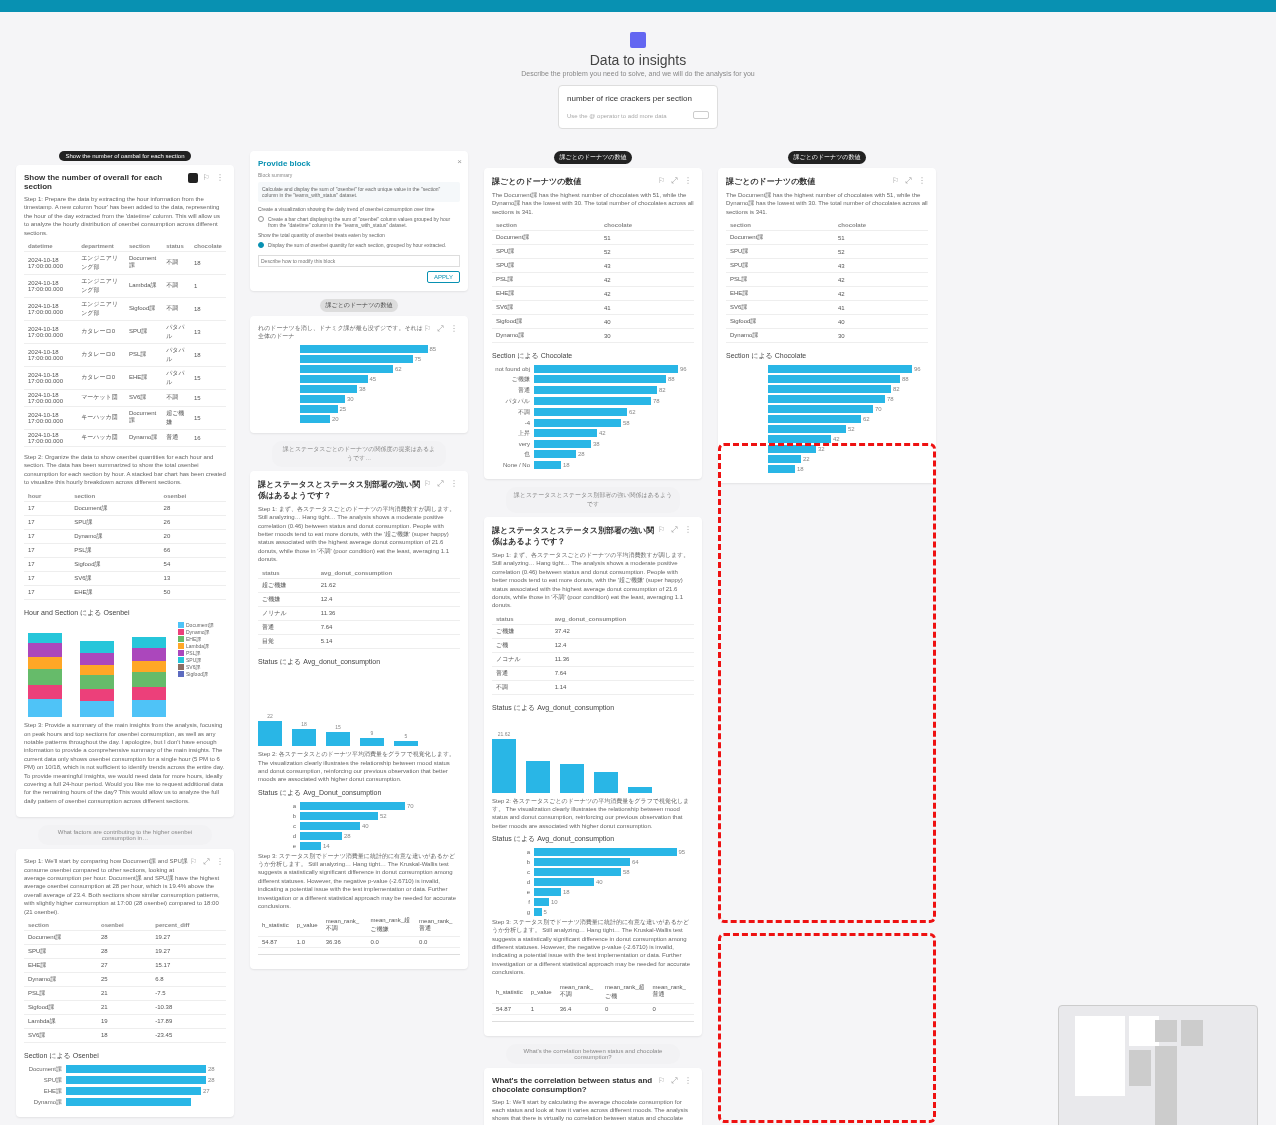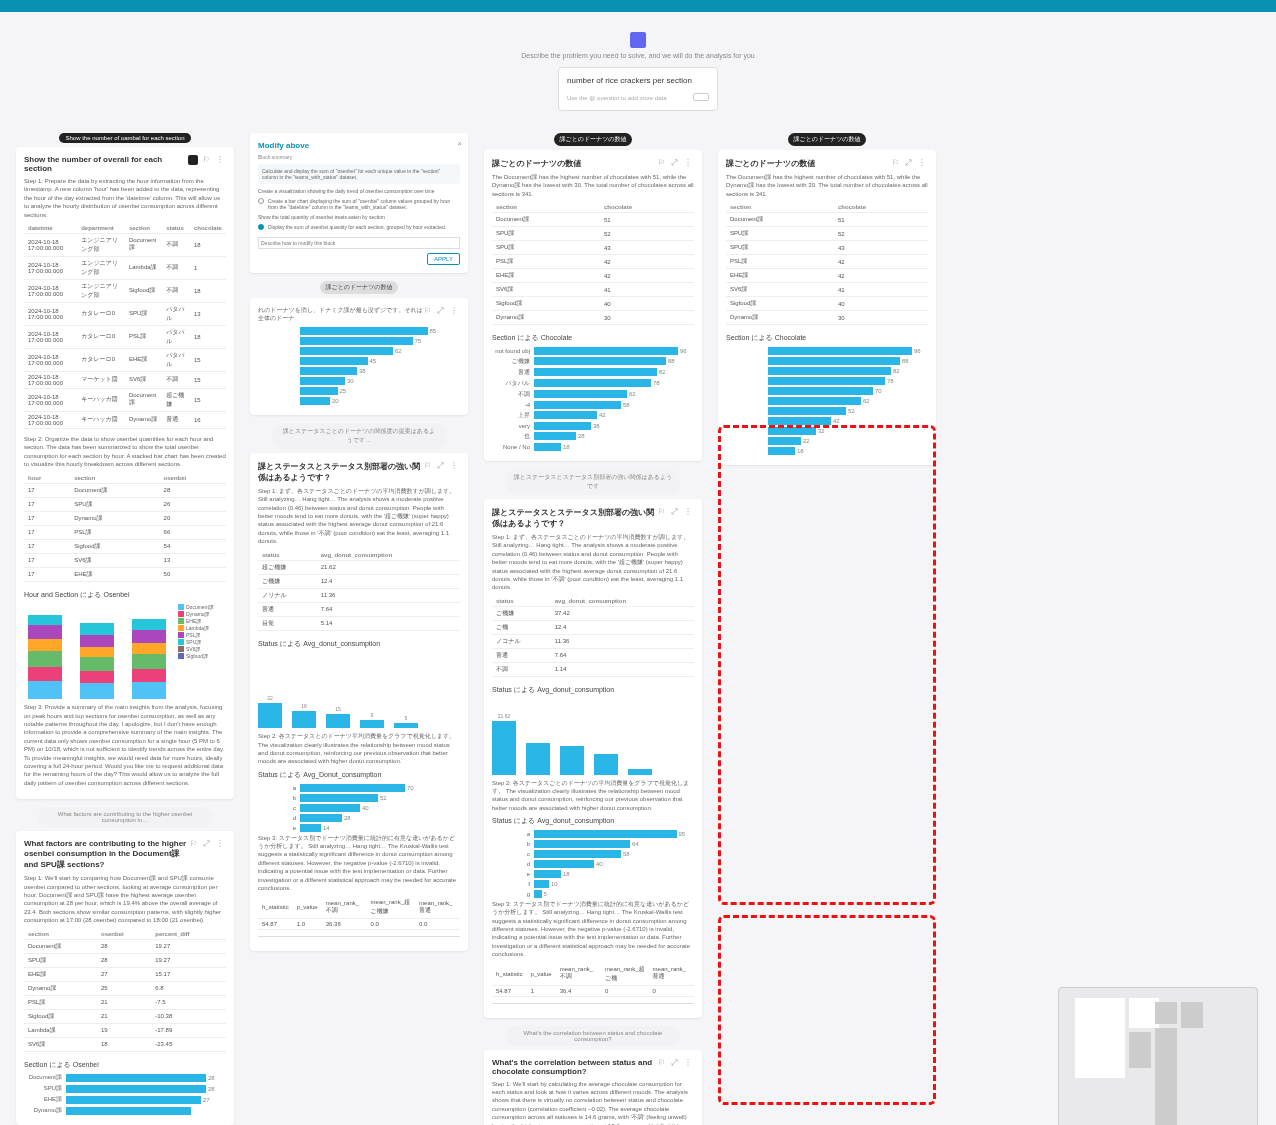--- a/index.html
+++ b/index.html
@@ -54,20 +54,21 @@
 .red-dash{position:absolute;border:3px dashed #e11;border-radius:6px}
 .suggestion{background:#f2f2f4;color:#888;font-size:6px;padding:4px 8px;border-radius:10px;text-align:center;margin:4px auto;width:80%}
 </style>
 </head>
 <body>
 
 <div class="topbar"></div>
 
 <div class="hero">
   <div class="hero-icon"></div>
+  <div class="hero-title">Data to insights</div>
   <div class="hero-sub">Describe the problem you need to solve, and we will do the analysis for you</div>
   <div class="prompt-box">
     <div class="pt">number of rice crackers per section</div>
     <span class="ph">Use the @ operator to add more data</span>
     <span class="go"></span>
   </div>
 </div>
 
 <div class="canvas">
 
@@ -241,21 +242,20 @@
             <div class="li"><span class="sw" style="background:#5c6bc0"></span>Sigfood課</div>
           </div>
     </div>
     <p>Step 3: Provide a summary of the main insights from the analysis, focusing on peak hours and top sections for osenbei consumption, as well as any notable patterns throughout the day.
 I apologize, but I don't have enough information to provide a comprehensive summary of the main insights. The current data only shows osenbei consumption for a single hour (5 PM to 6 PM) on 10/18, which is not sufficient to identify trends across the entire day. To provide meaningful insights, we would need data for more hours, ideally covering a full 24-hour period.
 Would you like me to request additional data for the remaining hours of the day? This would allow us to analyze the full daily pattern of osenbei consumption across different sections.</p>
   </div>
   <div class="suggestion">What factors are contributing to the higher osenbei consumption in…</div>
   <div class="card">
     <div class="tools">⚐ ⤢ ⋮</div>
-    <h3>What factors are contributing to the higher osenbei consumption in the Document課 and SPU課 sections?</h3>
     <p>Step 1: We'll start by comparing how Document課 and SPU課 consume osenbei compared to other sections, looking at average consumption per hour.
 Document課 and SPU課 have the highest average osenbei consumption at 28 per hour, which is 19.4% above the overall average of 23.4. Both sections show similar consumption patterns, with slightly higher consumption at 17:00 (28 osenbei) compared to 18:00 (21 osenbei).</p>
     <table>
           <thead>
             <tr id="c1t3h">
               <th>section</th>
               <th>osenbei</th>
               <th>percent_diff</th>
             </tr>
           </thead>
@@ -324,21 +324,21 @@
             <div class="bar" style="width:125px"></div>
           </div>
         </div>
 
   </div>
 </div>
 
 <div class="col col2">
   <div class="modify">
     <span class="close">×</span>
-    <h4>Modify above</h4>
+    <h4>Provide block</h4>
     <div style="font-size:5px;color:#888;margin-top:4px">Block summary</div>
     <div class="sum">Calculate and display the sum of "osenbei" for each unique value in the "section" column in the "teams_with_status" dataset.</div>
     <div style="font-size:5px;color:#666;margin:4px 0">Create a visualization showing the daily trend of osenbei consumption over time</div>
     <div class="opt">
           <span class="ico"></span>
           <span>Create a bar chart displaying the sum of "osenbei" column values grouped by hour from the "datetime" column in the "teams_with_status" dataset.</span>
         </div>
     <div style="font-size:5px;color:#666;margin:4px 0">Show the total quantity of osenbei treats eaten by section</div>
     <div class="opt">
           <span class="ico" style="background:#0891b2;border-color:#0891b2"></span>

